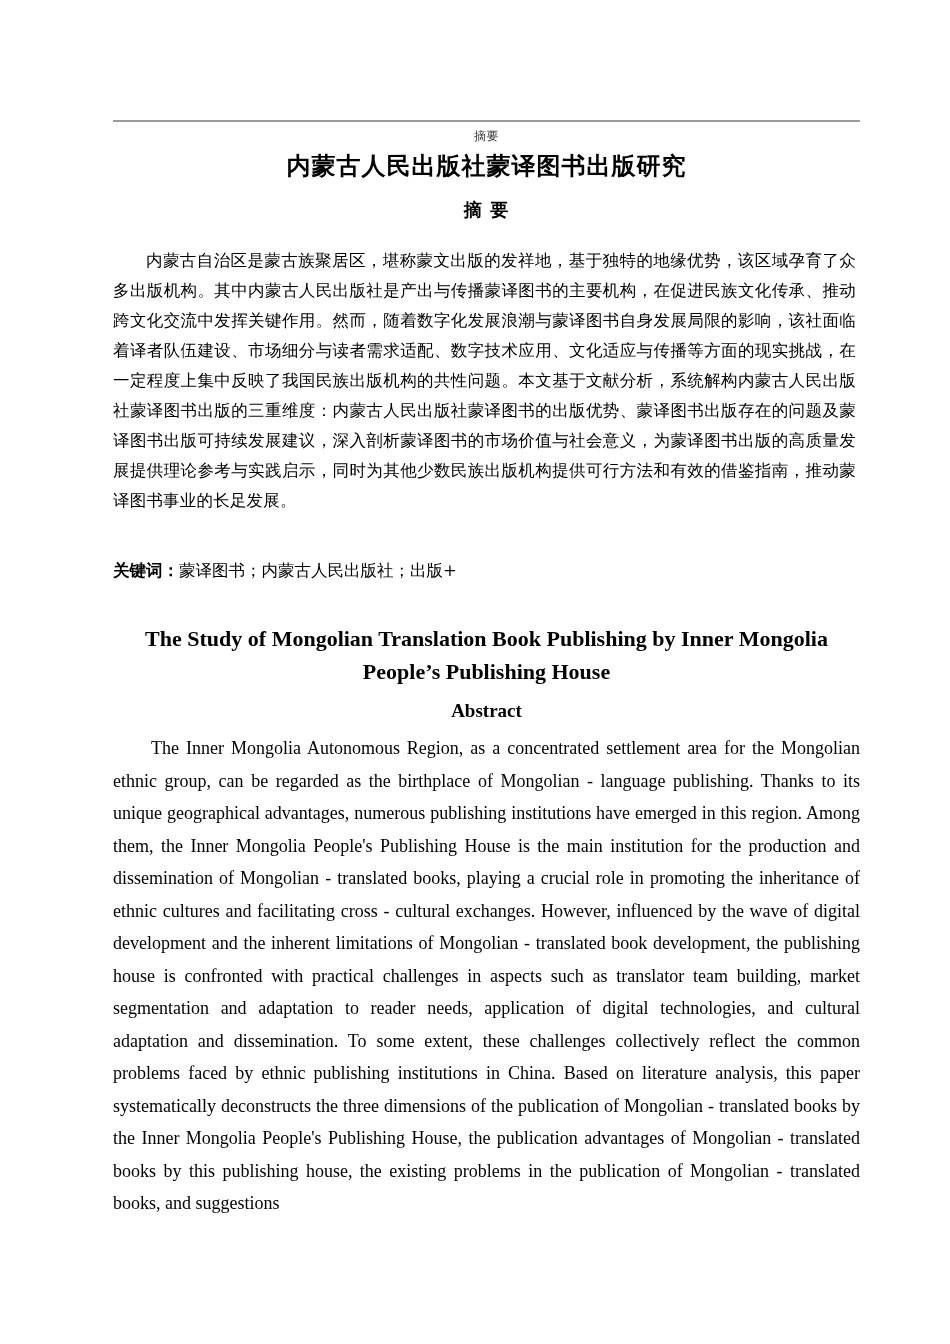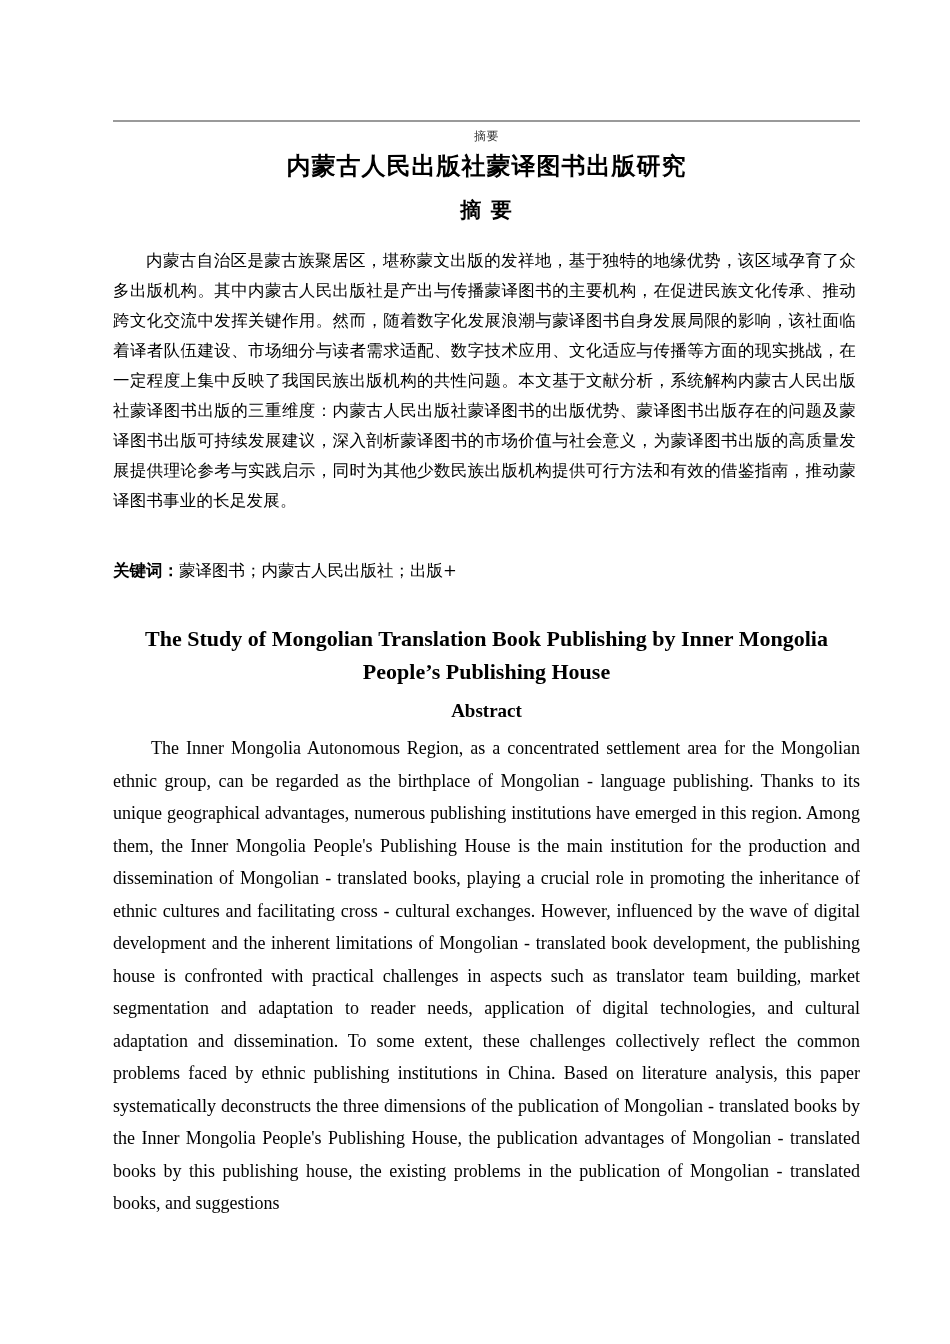--- a/index.html
+++ b/index.html
@@ -62,21 +62,21 @@
     font-size: 24px;
     line-height: 40px;
     font-weight: 700;
     letter-spacing: 1px;
     margin: 6px 0 0 0;
   }
 
   .cn-heading {
     text-align: center;
     font-family: "DejaVu Sans", "Liberation Sans", sans-serif;
-    font-size: 21px;
+    font-size: 18px;
     line-height: 36px;
     font-weight: 700;
     letter-spacing: 1px;
     margin: 6px 0 0 0;
   }
 
   .cn-body {
     font-family: "DejaVu Serif", "Liberation Serif", serif;
     font-size: 16.5px;
     line-height: 30px;

